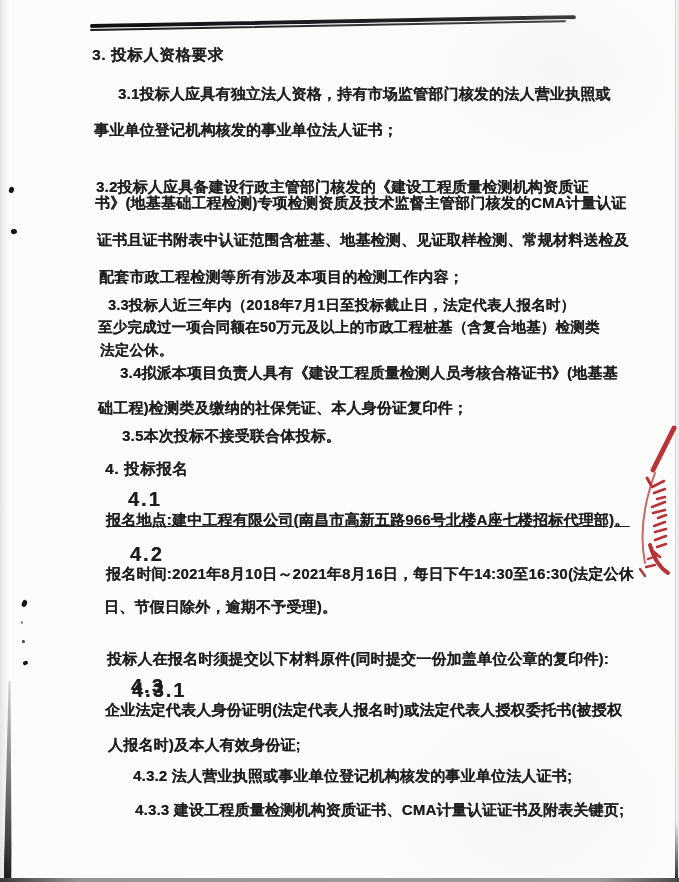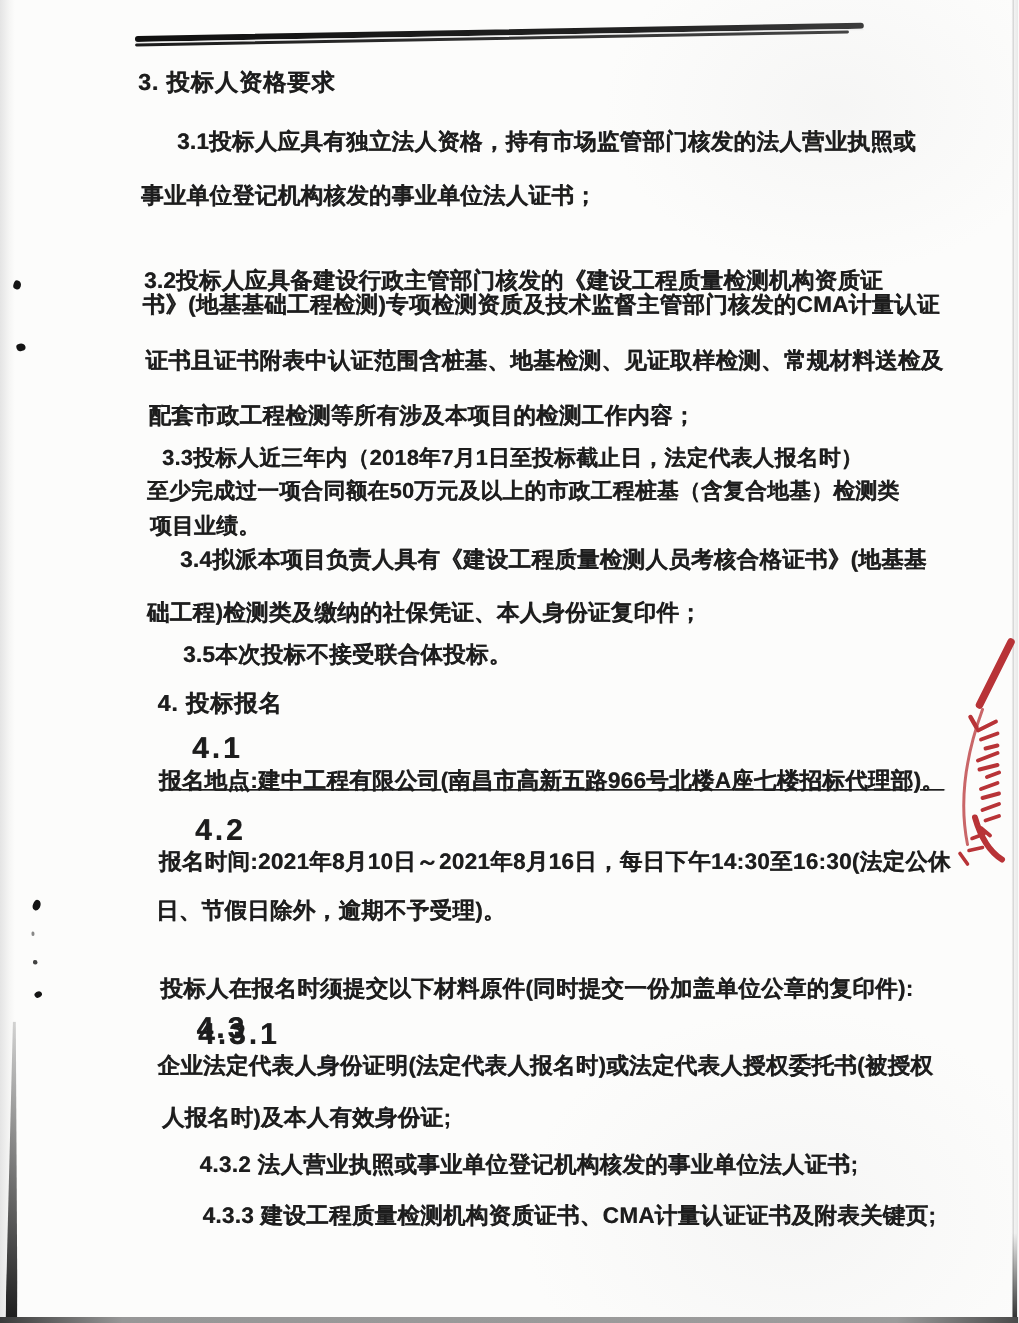--- a/index.html
+++ b/index.html
@@ -63,21 +63,21 @@
   <div id="doc-lines">
       <div class="line kind-heading" style="top: 45px; left: 92px;">3. 投标人资格要求</div>
       <div class="line kind-body" style="top: 85px; left: 118px;">3.1投标人应具有独立法人资格，持有市场监管部门核发的法人营业执照或</div>
       <div class="line kind-body" style="top: 121px; left: 94px;">事业单位登记机构核发的事业单位法人证书；</div>
       <div class="line kind-body" style="top: 158px; left: 96px; margin-top: 20px;">3.2投标人应具备建设行政主管部门核发的《建设工程质量检测机构资质证</div>
       <div class="line kind-body" style="top: 194px; left: 95px;">书》(地基基础工程检测)专项检测资质及技术监督主管部门核发的CMA计量认证</div>
       <div class="line kind-body" style="top: 231px; left: 97px;">证书且证书附表中认证范围含桩基、地基检测、见证取样检测、常规材料送检及</div>
       <div class="line kind-body" style="top: 268px; left: 99px;">配套市政工程检测等所有涉及本项目的检测工作内容；</div>
       <div class="line kind-tight" style="top: 296px; left: 108px;">3.3投标人近三年内（2018年7月1日至投标截止日，法定代表人报名时）</div>
       <div class="line kind-tight" style="top: 318px; left: 98px;">至少完成过一项合同额在50万元及以上的市政工程桩基（含复合地基）检测类</div>
-      <div class="line kind-tight" style="top: 341px; left: 100px;">项目业绩。</div>
+      <div class="line kind-tight" style="top: 341px; left: 100px;">法定公休。</div>
       <div class="line kind-body" style="top: 364px; left: 120px;">3.4拟派本项目负责人具有《建设工程质量检测人员考核合格证书》(地基基</div>
       <div class="line kind-body" style="top: 399px; left: 98px;">础工程)检测类及缴纳的社保凭证、本人身份证复印件；</div>
       <div class="line kind-body" style="top: 427px; left: 122px;">3.5本次投标不接受联合体投标。</div>
       <div class="line kind-heading" style="top: 459px; left: 105px;">4. 投标报名</div>
       <div class="line kind-clause-num" style="top: 488px; left: 128px;">4.1</div>
       <div class="line kind-body" style="top: 511px; left: 106px; text-decoration: underline;">报名地点:建中工程有限公司(南昌市高新五路966号北楼A座七楼招标代理部)。</div>
       <div class="line kind-clause-num" style="top: 543px; left: 130px;">4.2</div>
       <div class="line kind-body" style="top: 565px; left: 106px;">报名时间:2021年8月10日～2021年8月16日，每日下午14:30至16:30(法定公休</div>
       <div class="line kind-body" style="top: 598px; left: 104px;">日、节假日除外，逾期不予受理)。</div>
       <div class="line kind-clause-num" style="top: 627px; left: 131px; margin-top: 48px;">4.3</div>

